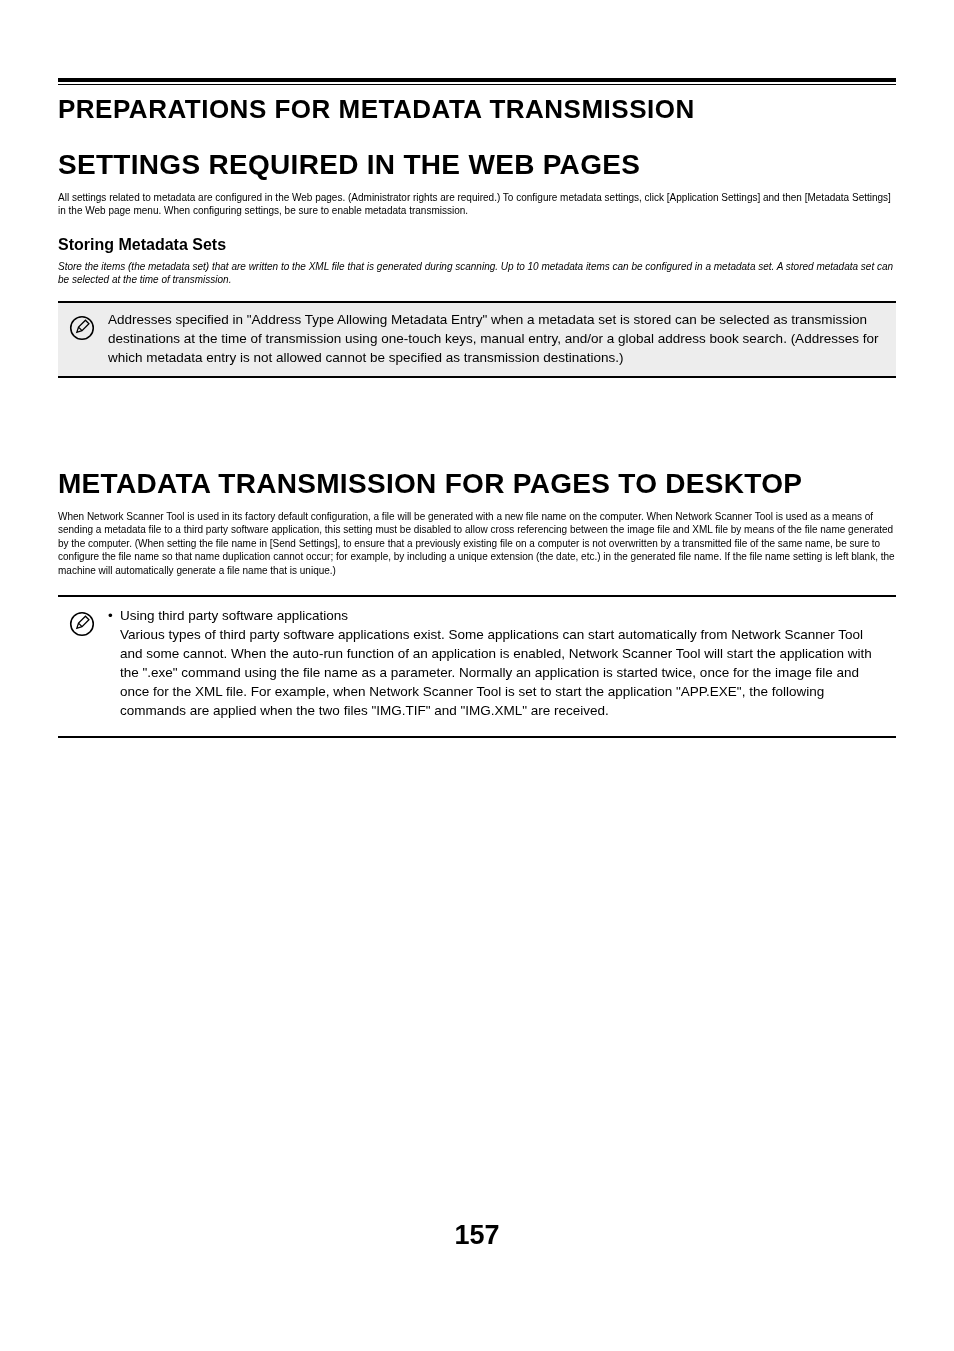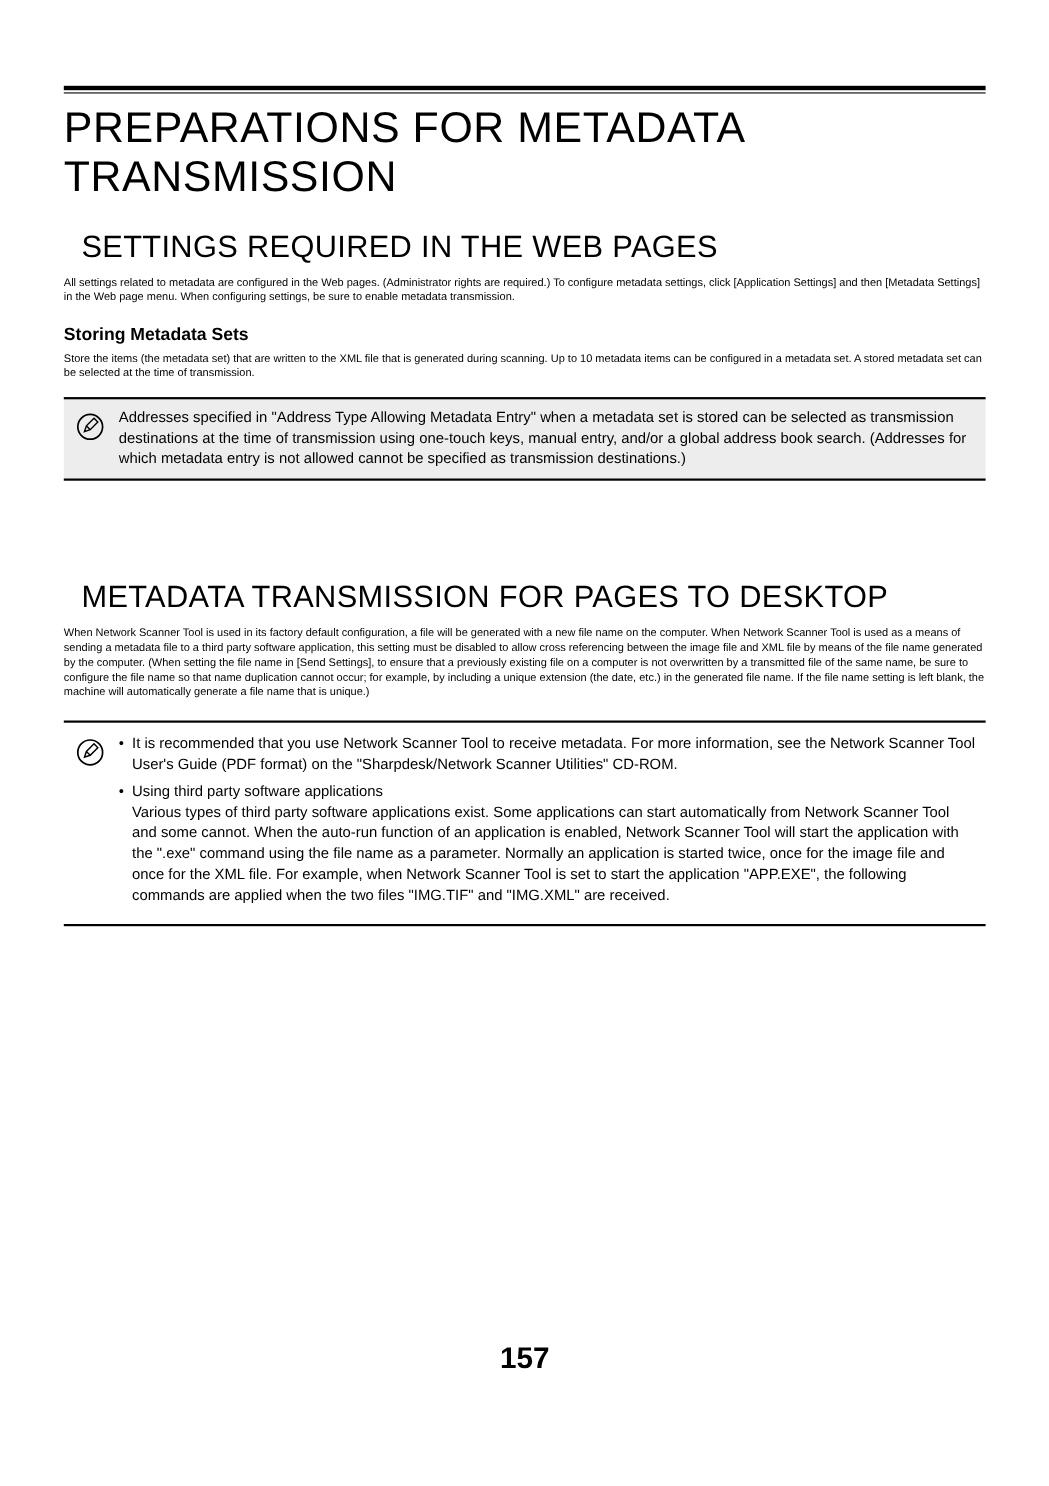--- a/index.html
+++ b/index.html
@@ -17,32 +17,31 @@
     }
     .top-rule {
       border-top: 4px solid #000;
       margin-bottom: 2px;
     }
     .top-rule-thin {
       border-top: 1.5px solid #000;
       margin-bottom: 10px;
     }
     .main-title {
-      font-size: 39px;
-      font-weight: normal;
+      font-size: 26px;
+      font-weight: bold;
       letter-spacing: 0.5px;
       line-height: 1.15;
       margin-bottom: 24px;
     }
     .section-title {
       font-size: 28px;
-      font-weight: normal;
+      font-weight: bold;
       margin-bottom: 10px;
       letter-spacing: 0.3px;
-      margin-left: 16px;
     }
     .body-text {
       font-size: 10px;
       line-height: 1.35;
       margin-bottom: 18px;
     }
     .sub-heading {
       font-size: 16px;
       font-weight: bold;
       margin-bottom: 6px;
@@ -119,21 +118,21 @@
 
 <div class="top-rule"></div>
 <div class="top-rule-thin"></div>
 
 <h1 class="main-title">PREPARATIONS FOR METADATA TRANSMISSION</h1>
 
 <h2 class="section-title">SETTINGS REQUIRED IN THE WEB PAGES</h2>
 <p class="body-text">All settings related to metadata are configured in the Web pages. (Administrator rights are required.) To configure metadata settings, click [Application Settings] and then [Metadata Settings] in the Web page menu. When configuring settings, be sure to enable metadata transmission.</p>
 
 <h3 class="sub-heading">Storing Metadata Sets</h3>
-<p class="body-text" style="margin-bottom:6px;">Store the items (the metadata set) that are written to the XML file that is generated during scanning. Up to 10 metadata items can be configured in a metadata set. A stored metadata set can be selected at the time of transmission.</p>
+<p class="body-text" style="margin-bottom:6px;font-style:italic;">Store the items (the metadata set) that are written to the XML file that is generated during scanning. Up to 10 metadata items can be configured in a metadata set. A stored metadata set can be selected at the time of transmission.</p>
 
 <div class="note-box">
   <div class="note-icon">
     <svg viewBox="0 0 30 30">
       <circle cx="15" cy="15" r="13" fill="none" stroke="#000" stroke-width="1.8"></circle>
       <path d="M 9 20 L 11 14 L 19 6 L 23 10 L 15 18 L 9 20 Z M 11 14 L 15 18" fill="none" stroke="#000" stroke-width="1.5"></path>
     </svg>
   </div>
   <div class="note-content">Addresses specified in "Address Type Allowing Metadata Entry" when a metadata set is stored can be selected as transmission destinations at the time of transmission using one-touch keys, manual entry, and/or a global address book search. (Addresses for which metadata entry is not allowed cannot be specified as transmission destinations.)</div>
 </div>
@@ -145,21 +144,20 @@
 
 <div class="note-box-clear">
   <div class="note-icon">
     <svg viewBox="0 0 30 30">
       <circle cx="15" cy="15" r="13" fill="none" stroke="#000" stroke-width="1.8"></circle>
       <path d="M 9 20 L 11 14 L 19 6 L 23 10 L 15 18 L 9 20 Z M 11 14 L 15 18" fill="none" stroke="#000" stroke-width="1.5"></path>
     </svg>
   </div>
   <div class="note-content">
     <ul class="note-list">
-      <li>It is recommended that you use Network Scanner Tool to receive metadata. For more information, see the Network Scanner Tool User's Guide (PDF format) on the "Sharpdesk/Network Scanner Utilities" CD-ROM.</li>
       <li>
         <span class="bold-lead">Using third party software applications</span><br>
         <span>Various types of third party software applications exist. Some applications can start automatically from Network Scanner Tool and some cannot. When the auto-run function of an application is enabled, Network Scanner Tool will start the application with the ".exe" command using the file name as a parameter. Normally an application is started twice, once for the image file and once for the XML file. For example, when Network Scanner Tool is set to start the application "APP.EXE", the following commands are applied when the two files "IMG.TIF" and "IMG.XML" are received.</span>
       </li>
     </ul>
   </div>
 </div>
 
 <div class="page-number">157</div>
 

